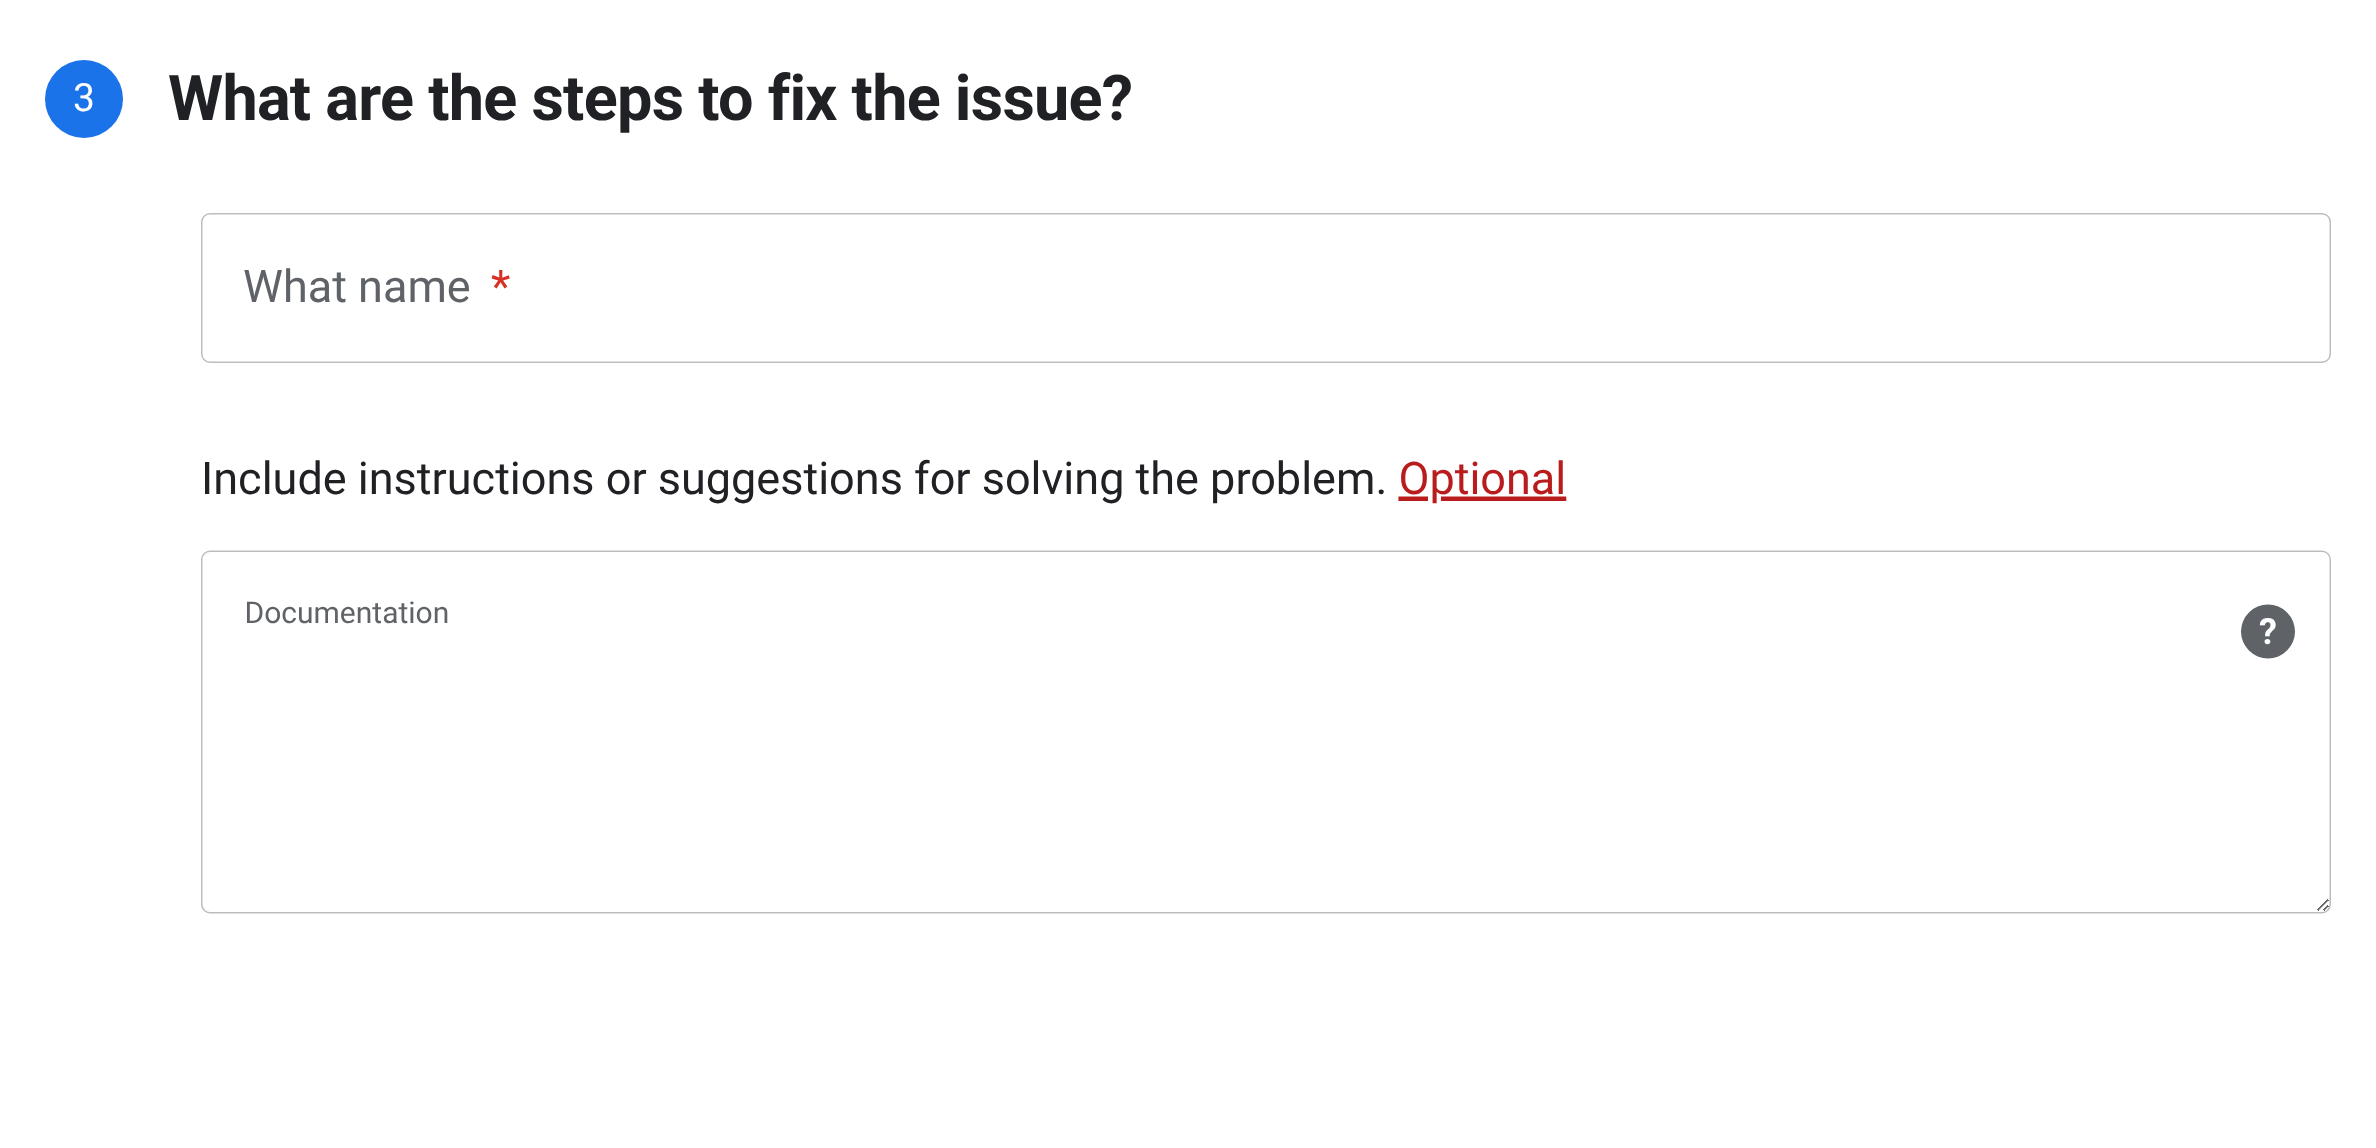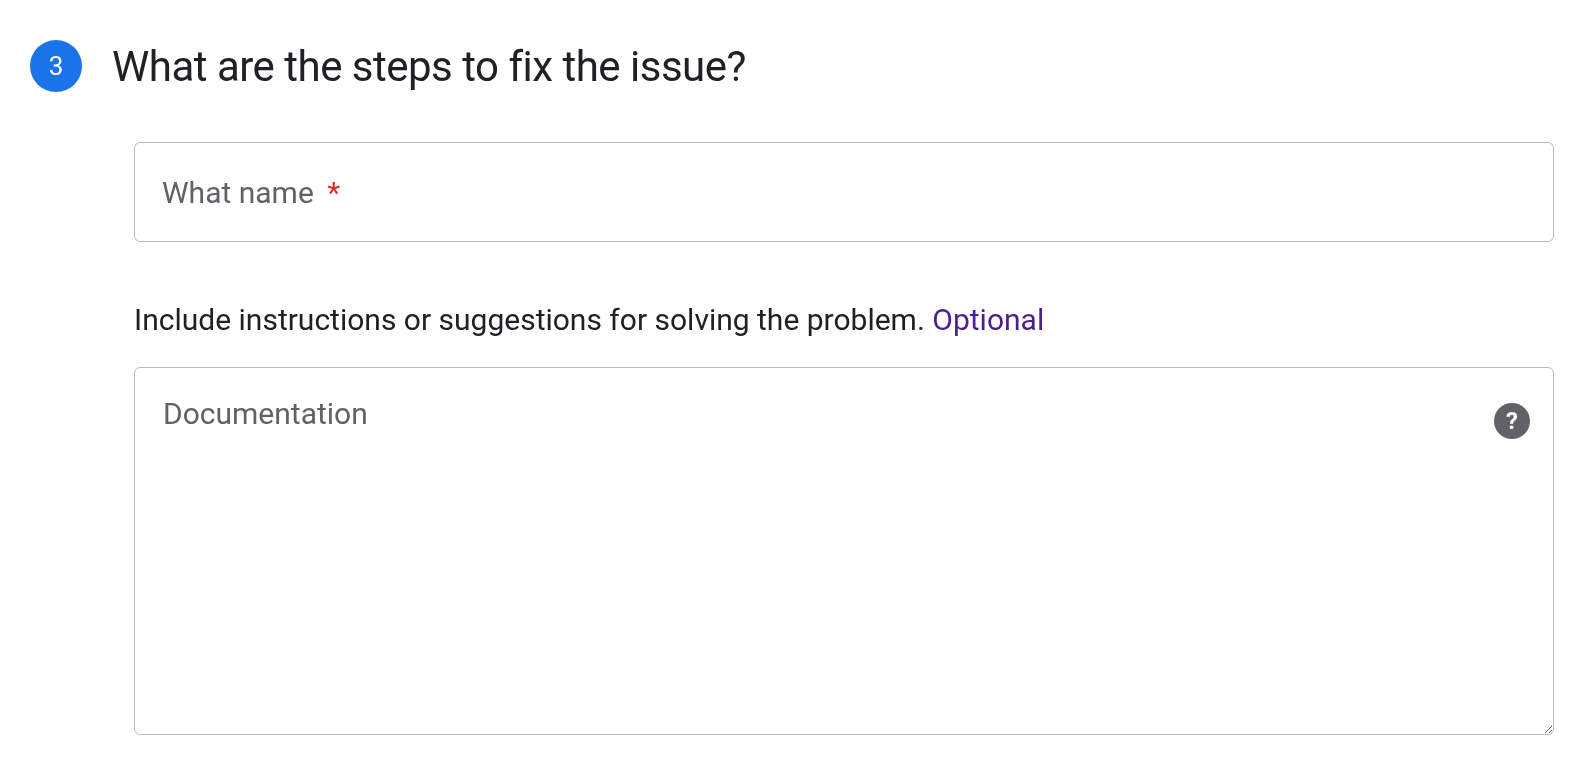--- a/index.html
+++ b/index.html
@@ -27,21 +27,21 @@
       color: #ffffff;
       display: flex;
       align-items: center;
       justify-content: center;
       font-size: 26px;
       font-weight: 400;
       flex-shrink: 0;
     }
     .section-title {
       font-size: 42px;
-      font-weight: 400;
+      font-weight: 700;
       color: #202124;
       letter-spacing: -0.5px;
     }
     .form-area {
       margin-left: 104px;
     }
     .input-wrapper {
       position: relative;
       margin-bottom: 60px;
     }
@@ -71,32 +71,33 @@
     .required-asterisk {
       color: #d93025;
       margin-left: 6px;
     }
     .description-line {
       font-size: 30px;
       color: #202124;
       margin-bottom: 30px;
     }
     .optional-text {
-      color: #4c1d95;
+      color: #b91c1c;
+      text-decoration: underline;
     }
     .textarea-wrapper {
       position: relative;
     }
     .doc-textarea {
       width: 100%;
-      height: 368px;
+      height: 242px;
       border: 1px solid #bdbdbd;
       border-radius: 6px;
       padding: 28px 80px 28px 28px;
-      font-size: 30px;
+      font-size: 20px;
       font-family: inherit;
       outline: none;
       resize: both;
       background: #ffffff;
     }
     .doc-textarea::placeholder {
       color: #5f6368;
     }
     .help-icon {
       position: absolute;

